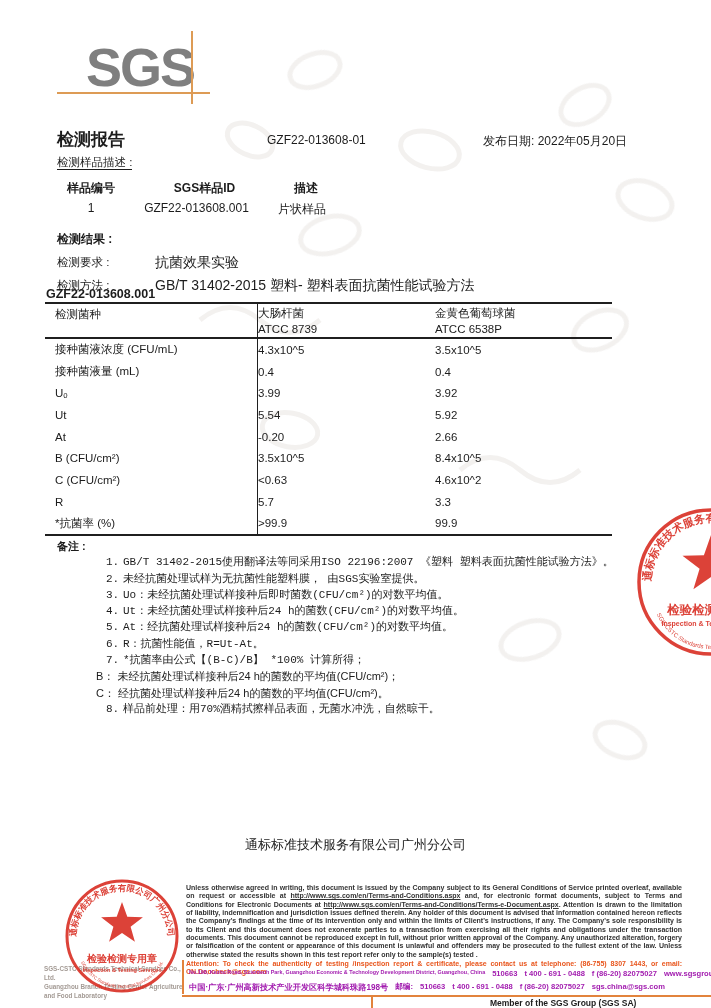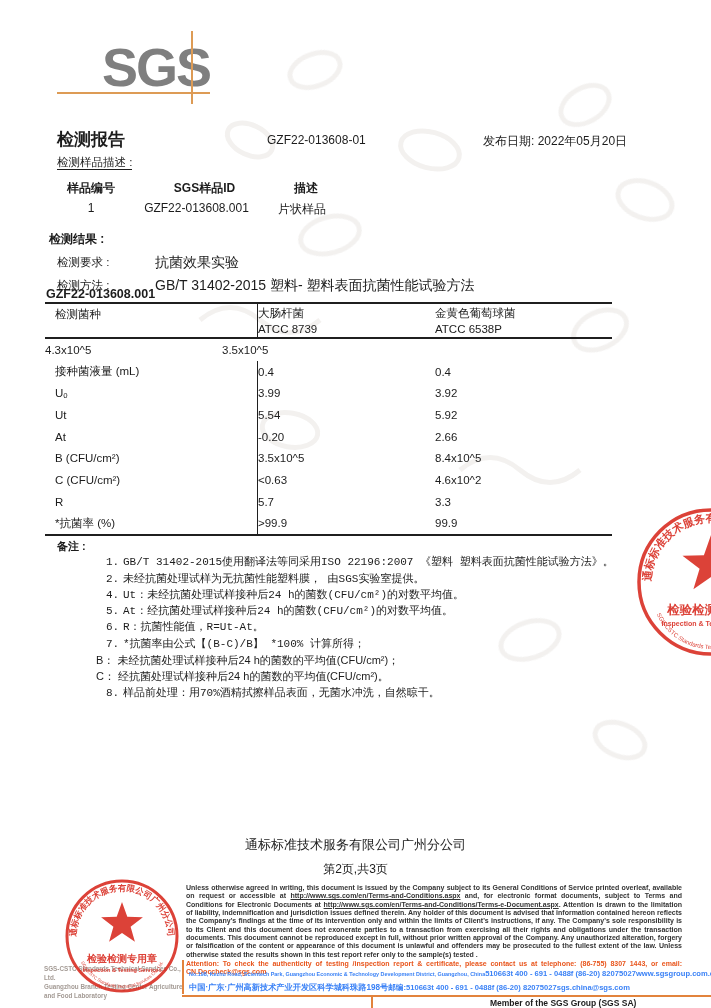--- a/index.html
+++ b/index.html
@@ -4,21 +4,21 @@
 <style>
   html,body{margin:0;padding:0;background:#e8e8e8;}
   .page{position:relative;width:711px;height:1008px;background:#ffffff;overflow:hidden;
         font-family:"Liberation Sans","DejaVu Sans",sans-serif;color:#1c1c1c;margin:0 auto;}
   .abs{position:absolute;}
   .wm{position:absolute;inset:0;z-index:0;}
   .content{position:absolute;inset:0;z-index:1;}
   .stamp{position:absolute;z-index:2;opacity:.88;}
 
   
-  .logo-text{font-weight:bold;font-size:54px;letter-spacing:-2px;color:#7f7f7f;line-height:1;margin-left:16px;}
+  .logo-text{font-weight:bold;font-size:54px;letter-spacing:-2px;color:#7f7f7f;line-height:1;}
   .reg-h{background:#dd9b55;height:2px;}
   .reg-v{background:#dd9b55;width:2px;}
 
   
   .doc-title{font-size:17px;font-weight:bold;}
   .report-no{font-size:12px;}
   .issue-date{font-size:12px;}
   .underlined{border-bottom:1px solid #1c1c1c;padding-bottom:1px;}
   .sec-head{font-size:11.5px;}
 
@@ -50,21 +50,21 @@
   .note-item .n-num{display:inline-block;width:17px;}
   .note-outdent{margin-left:39px;}
 
   
   .f-company{font-size:13px;text-align:center;width:100%;}
   .f-page{font-size:12px;text-align:center;width:100%;}
   .smallblock{font-size:7px;line-height:8.35px;font-weight:bold;color:#333;text-align:justify;}
   .link{text-decoration:underline;}
   .attention{color:#e8551c;margin-top:1px;}
   .greyco{font-size:6.3px;line-height:9px;color:#a39a94;font-weight:bold;}
-  .addr-line{display:flex;align-items:center;white-space:nowrap;font-weight:bold;color:#3b82f6;}
+  .addr-line{display:flex;align-items:flex-start;gap:7px;white-space:nowrap;font-weight:bold;color:#a21caf;}
   .addr-tiny{font-size:5.4px;}
   .addr-norm{font-size:7.6px;}
   .addr-cn{font-size:8.2px;}
   .member{font-size:8.5px;font-weight:bold;text-align:left;}
   .orange-rule{background:#e2833c;}
 </style>
 </head>
 <body>
 
 <div class="page">
@@ -106,40 +106,41 @@
       <div class="c1">样品编号</div>
       <div class="c2">SGS样品ID</div>
       <div class="c3">描述</div>
     </div>
     <div class="abs stab" style="left:57px;top:201px;">
       <div class="c1">1</div>
       <div class="c2">GZF22-013608.001</div>
       <div class="c3">片状样品</div>
     </div>
 
-    <div class="abs bold" style="left:49px;top:231px;font-size:12px;">检测结果 :</div>
+    <div class="abs bold" style="left:57px;top:231px;font-size:12px;">检测结果 :</div>
     <div class="abs kv-label" style="left:57px;top:255px;">检测要求 :</div>
     <div class="abs kv-value" style="left:155px;top:254px;">抗菌效果实验</div>
     <div class="abs kv-label" style="left:57px;top:278px;">检测方法 :</div>
     <div class="abs kv-value" style="left:155px;top:277px;">GB/T 31402-2015 塑料- 塑料表面抗菌性能试验方法</div>
     <div class="abs bold" style="left:46px;top:287px;font-size:12.5px;">GZF22-013608.001</div>
 
     <div class="rtable">
       <div class="rt-header">
         <div class="rt-c1">检测菌种</div>
         <div class="rt-c2">
           <div>大肠杆菌</div>
           <div>ATCC 8739</div>
         </div>
         <div class="rt-c3">
           <div>金黄色葡萄球菌</div>
           <div>ATCC 6538P</div>
         </div>
       </div>
       <div class="rt-row">
+        <div class="rt-c1">接种菌液浓度 (CFU/mL)</div>
         <div class="rt-c2">4.3x10^5</div>
         <div class="rt-c3">3.5x10^5</div>
       </div>
       <div class="rt-row">
         <div class="rt-c1">接种菌液量 (mL)</div>
         <div class="rt-c2">0.4</div>
         <div class="rt-c3">0.4</div>
       </div>
       <div class="rt-row">
         <div class="rt-c1">Uₒ</div>
@@ -175,31 +176,31 @@
         <div class="rt-c1">*抗菌率 (%)</div>
         <div class="rt-c2">&gt;99.9</div>
         <div class="rt-c3">99.9</div>
       </div>
     </div>
 
     <div class="notes">
       <div class="bold" style="font-size:11px;">备注 :</div>
       <div class="note-item"><span class="n-num">1.</span><span>GB/T 31402-2015使用翻译法等同采用ISO 22196:2007 《塑料 塑料表面抗菌性能试验方法》。</span></div>
       <div class="note-item"><span class="n-num">2.</span><span>未经抗菌处理试样为无抗菌性能塑料膜， 由SGS实验室提供。</span></div>
+      <div class="note-item"><span class="n-num">3.</span><span>Uo：未经抗菌处理试样接种后即时菌数(CFU/cm²)的对数平均值。</span></div>
       <div class="note-item"><span class="n-num">4.</span><span>Ut：未经抗菌处理试样接种后24 h的菌数(CFU/cm²)的对数平均值。</span></div>
       <div class="note-item"><span class="n-num">5.</span><span>At：经抗菌处理试样接种后24 h的菌数(CFU/cm²)的对数平均值。</span></div>
       <div class="note-item"><span class="n-num">6.</span><span>R：抗菌性能值，R=Ut-At。</span></div>
       <div class="note-item"><span class="n-num">7.</span><span>*抗菌率由公式【(B-C)/B】 *100% 计算所得；</span></div>
       <div class="note-outdent"><span>B：  未经抗菌处理试样接种后24 h的菌数的平均值(CFU/cm²)；</span></div>
       <div class="note-outdent"><span>C：  经抗菌处理试样接种后24 h的菌数的平均值(CFU/cm²)。</span></div>
       <div class="note-item"><span class="n-num">8.</span><span>样品前处理：用70%酒精拭擦样品表面，无菌水冲洗，自然晾干。</span></div>
     </div>
 
     <div class="abs f-company" style="top:836px;">通标标准技术服务有限公司广州分公司</div>
-    <div class="abs f-page" style="top:861px;">第2页,共3页</div>
 
     <div class="abs smallblock" style="left:186px;top:884px;width:496px;">
       <span>Unless otherwise agreed in writing, this document is issued by the Company subject to its General Conditions of Service printed overleaf, available on request or accessible at </span><span class="link">http://www.sgs.com/en/Terms-and-Conditions.aspx</span><span> and, for electronic format documents, subject to Terms and Conditions for Electronic Documents at </span><span class="link">http://www.sgs.com/en/Terms-and-Conditions/Terms-e-Document.aspx</span><span>. Attention is drawn to the limitation of liability, indemnification and jurisdiction issues defined therein. Any holder of this document is advised that information contained hereon reflects the Company's findings at the time of its intervention only and within the limits of Client's instructions, if any. The Company's sole responsibility is to its Client and this document does not exonerate parties to a transaction from exercising all their rights and obligations under the transaction documents. This document cannot be reproduced except in full, without prior written approval of the Company. Any unauthorized alteration, forgery or falsification of the content or appearance of this document is unlawful and offenders may be prosecuted to the fullest extent of the law. Unless otherwise stated the results shown in this test report refer only to the sample(s) tested .</span>
       <div class="attention">Attention: To check the authenticity of testing /inspection report &amp; certificate, please contact us at telephone: (86-755) 8307 1443, or email: CN.Doccheck@sgs.com</div>
     </div>
 
     <div class="abs greyco" style="left:44px;top:964px;width:140px;">
       <div>SGS-CSTC Standards Technical Services Co., Ltd.</div>
       <div>Guangzhou Branch Testing Center Agriculture and Food Laboratory</div>
     </div>

